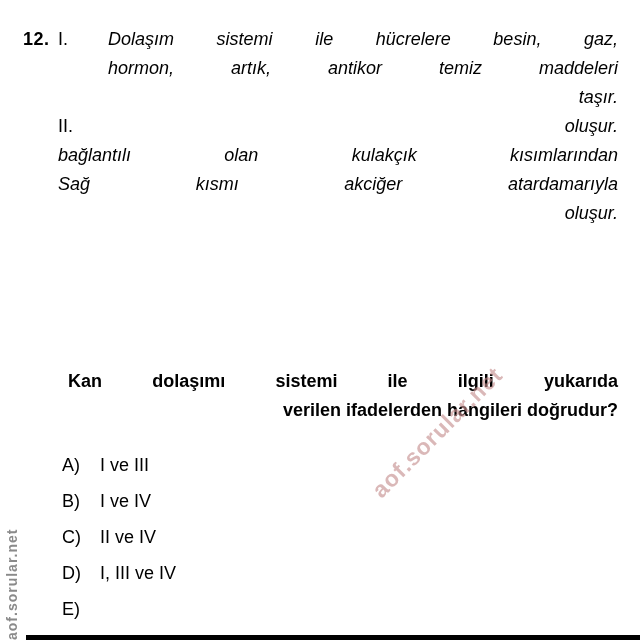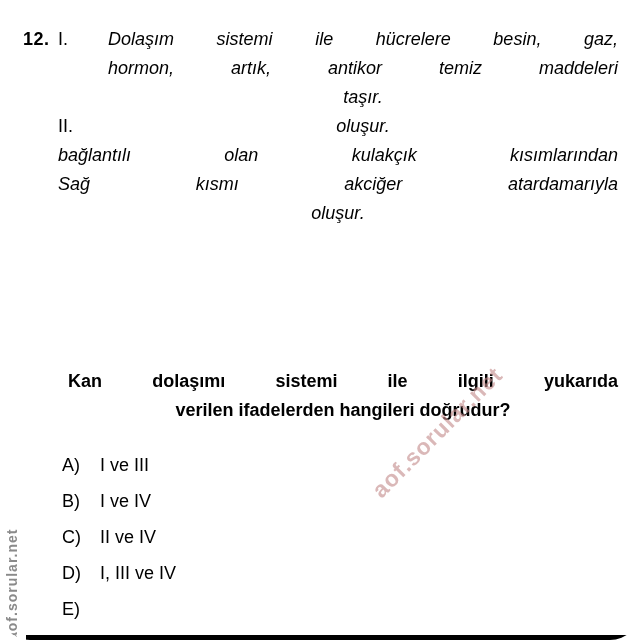--- a/index.html
+++ b/index.html
@@ -2,36 +2,36 @@
 <html><head>
 <meta charset="utf-8">
 <style>
   html, body { margin:0; padding:0; }
   body {
     width:640px; height:640px; background:#ffffff;
     font-family:"Liberation Sans","DejaVu Sans",sans-serif;
     color:#000;
     -webkit-font-smoothing:antialiased;
   }
-  .page { position:relative; width:640px; height:640px; background:#fff; overflow:hidden;border-radius:30px; }
+  .page { position:relative; width:640px; height:640px; background:#fff; overflow:hidden; }
 
   .qnum {
     position:absolute; left:23px; top:25px;
     font-size:18px; line-height:29px; font-weight:bold; letter-spacing:0.5px;
   }
 
   .list {
     position:absolute; left:58px; top:25px; width:560px;
     font-size:18px; line-height:29px;
   }
   .item { display:flex; }
   .rn { flex:0 0 50px; width:50px; }
   .lines { flex:1; min-width:0;font-style:italic; }
   .jline { text-align:justify; text-align-last:justify; -moz-text-align-last:justify; }
-  .lline { text-align:center; }
+  .lline { text-align:right; }
 
   .question {
     position:absolute; left:68px; top:367px; width:550px;
     font-size:18px; line-height:29px; font-weight:bold;
   }
 
   .options {
     position:absolute; left:62px; top:451px; width:400px;
     font-size:18px; line-height:29px;
   }

